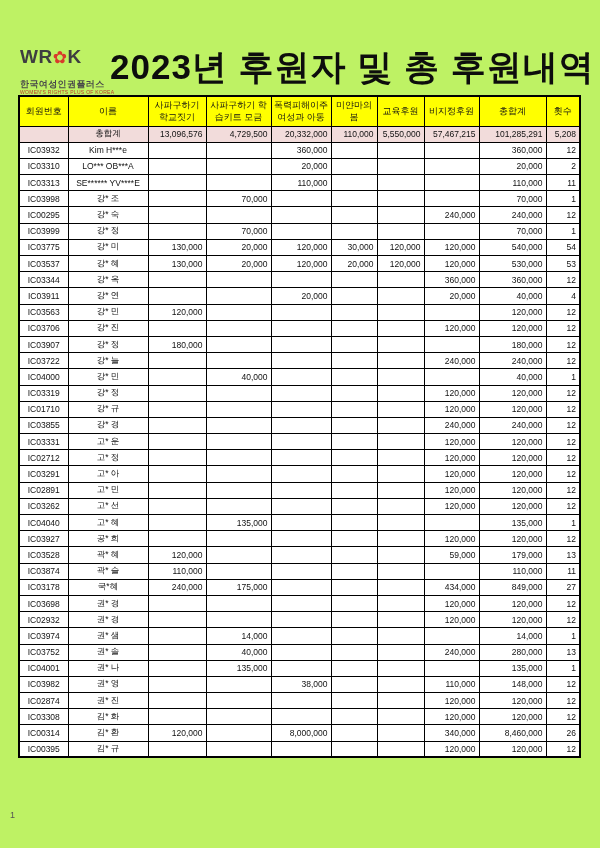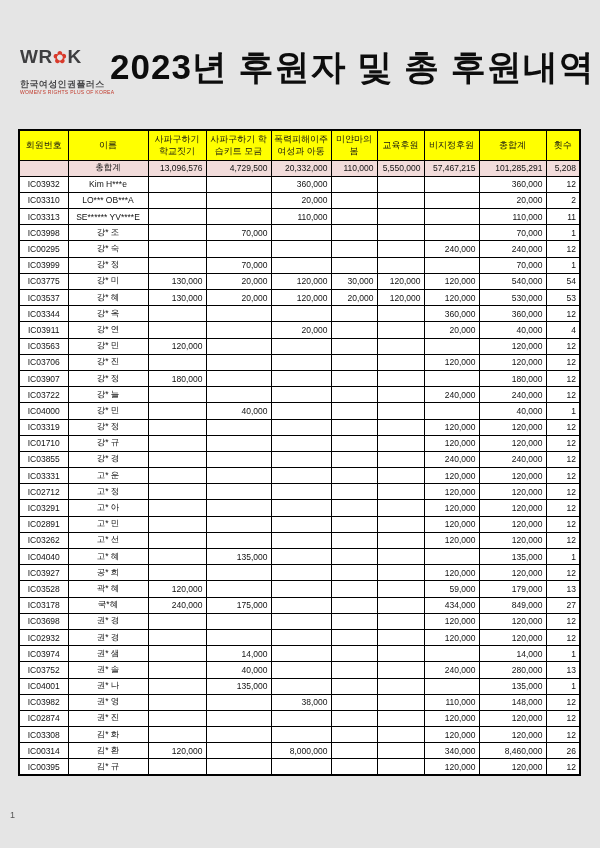--- a/index.html
+++ b/index.html
@@ -1,39 +1,38 @@
 <!DOCTYPE html>
 <html><head>
 <meta charset="utf-8">
 <style>
   * { margin:0; padding:0; box-sizing:border-box; }
   html,body { background:#ffffff; }
   body { font-family:"Liberation Sans","DejaVu Sans",sans-serif; }
   .page {
-    position:relative; width:600px; height:848px; background:#e5e5e5;
+    position:relative; width:600px; height:848px; background:#bef264;
     overflow:hidden;
   }
   
   .logo { position:absolute; left:20px; top:47px; line-height:1; }
   .logo-word { font-size:19px; font-weight:800; color:#3e3e40; letter-spacing:0.5px; }
   .logo-flower { color:#d93a2b; font-size:17px; }
   .logo-kr { font-size:9px; font-weight:700; color:#48484a; margin-top:14px; letter-spacing:0.4px; }
   .logo-en { font-size:5px; color:#c0392b; margin-top:1px; letter-spacing:0.3px; white-space:nowrap; }
   
   .title {
     position:absolute; left:110px; top:44px; width:480px;
     text-align:center; font-size:35px; font-weight:600; color:#0d0d0d;
     letter-spacing:1px; white-space:nowrap;
   }
   
   table.report {
     position:absolute; left:18px; top:95px;
     border-collapse:collapse; table-layout:fixed;
     border:2px solid #000;
-    margin-top:34px;
   }
   table.report th, table.report td {
     border:1px solid #000;
     font-size:8.5px; color:#111;
     padding:0 3px; overflow:hidden; white-space:nowrap;
   }
   table.report thead th {
     background:#ffff00; font-weight:400; text-align:center;
     white-space:pre-line; line-height:1.35; height:30px; padding:0 1px;
     font-size:9px;
@@ -408,20 +407,32 @@
           <td class="num">120,000</td>
           <td class="num"></td>
           <td class="num"></td>
           <td class="num"></td>
           <td class="num"></td>
           <td class="num">59,000</td>
           <td class="num">179,000</td>
           <td class="num">13</td>
         </tr>
         <tr>
+          <td class="ctr">IC03874</td>
+          <td class="ctr">곽* 슬</td>
+          <td class="num">110,000</td>
+          <td class="num"></td>
+          <td class="num"></td>
+          <td class="num"></td>
+          <td class="num"></td>
+          <td class="num"></td>
+          <td class="num">110,000</td>
+          <td class="num">11</td>
+        </tr>
+        <tr>
           <td class="ctr">IC03178</td>
           <td class="ctr">국*혜</td>
           <td class="num">240,000</td>
           <td class="num">175,000</td>
           <td class="num"></td>
           <td class="num"></td>
           <td class="num"></td>
           <td class="num">434,000</td>
           <td class="num">849,000</td>
           <td class="num">27</td>

